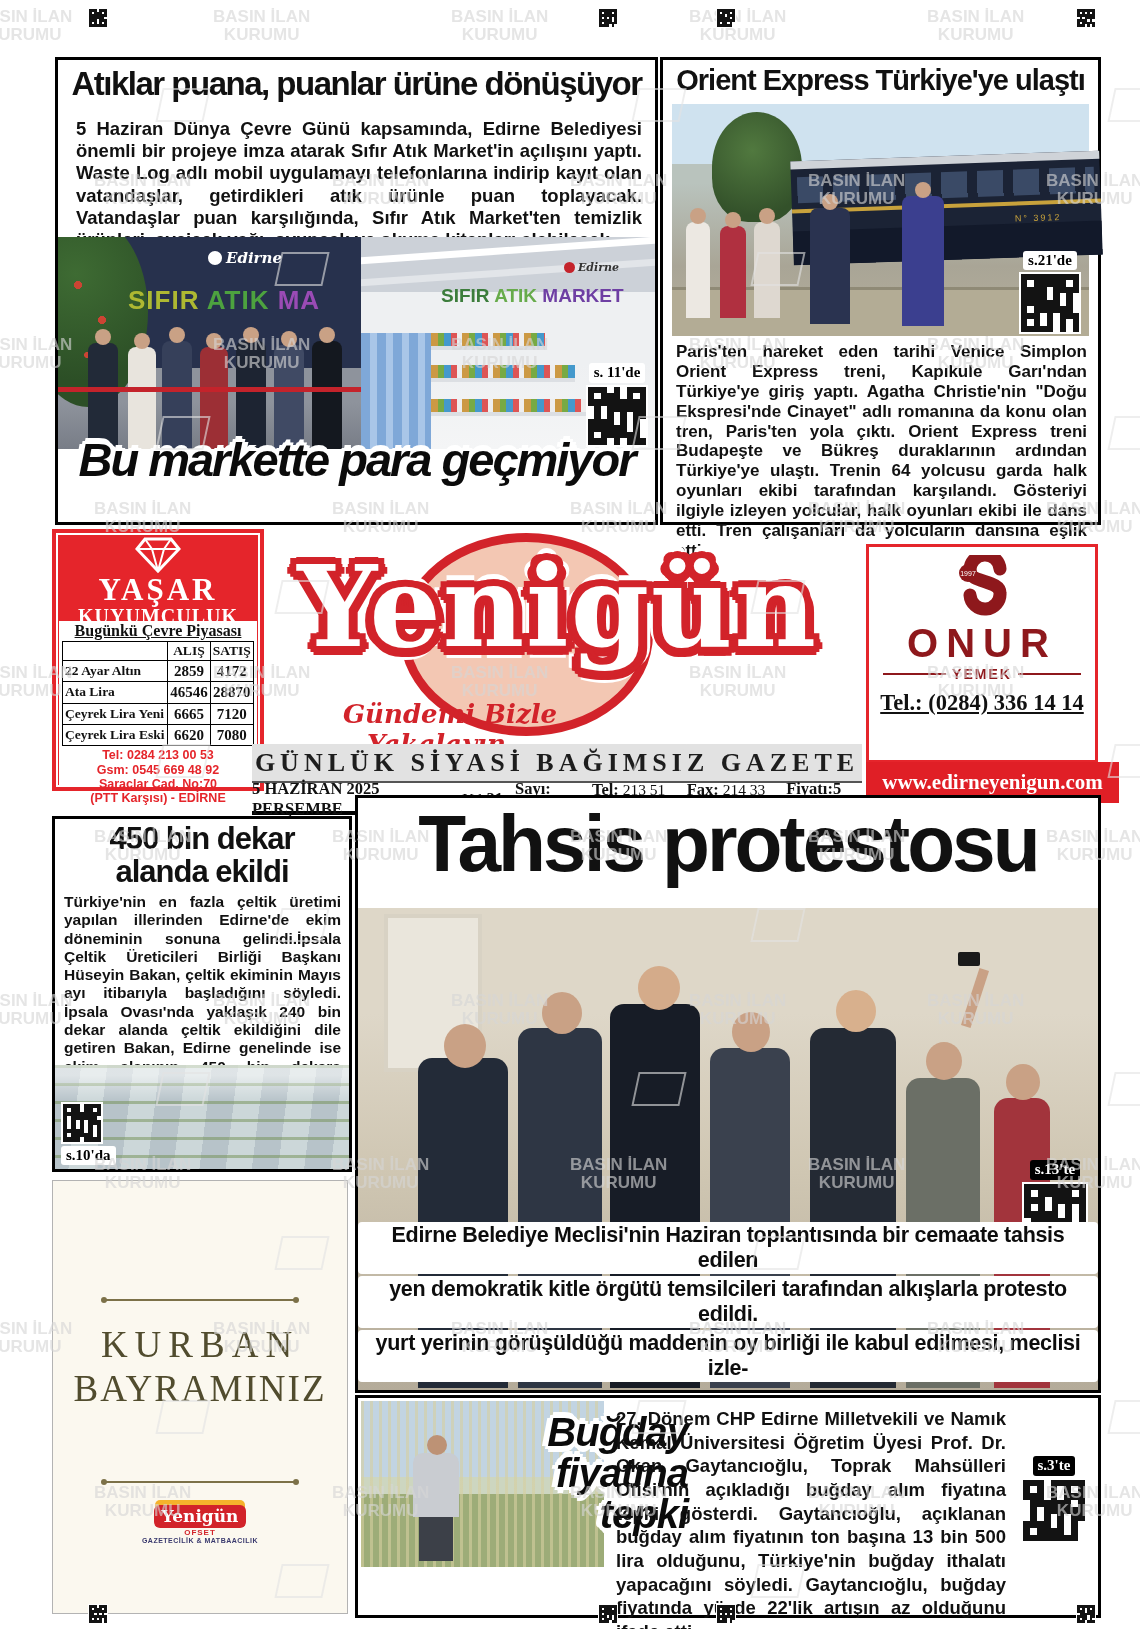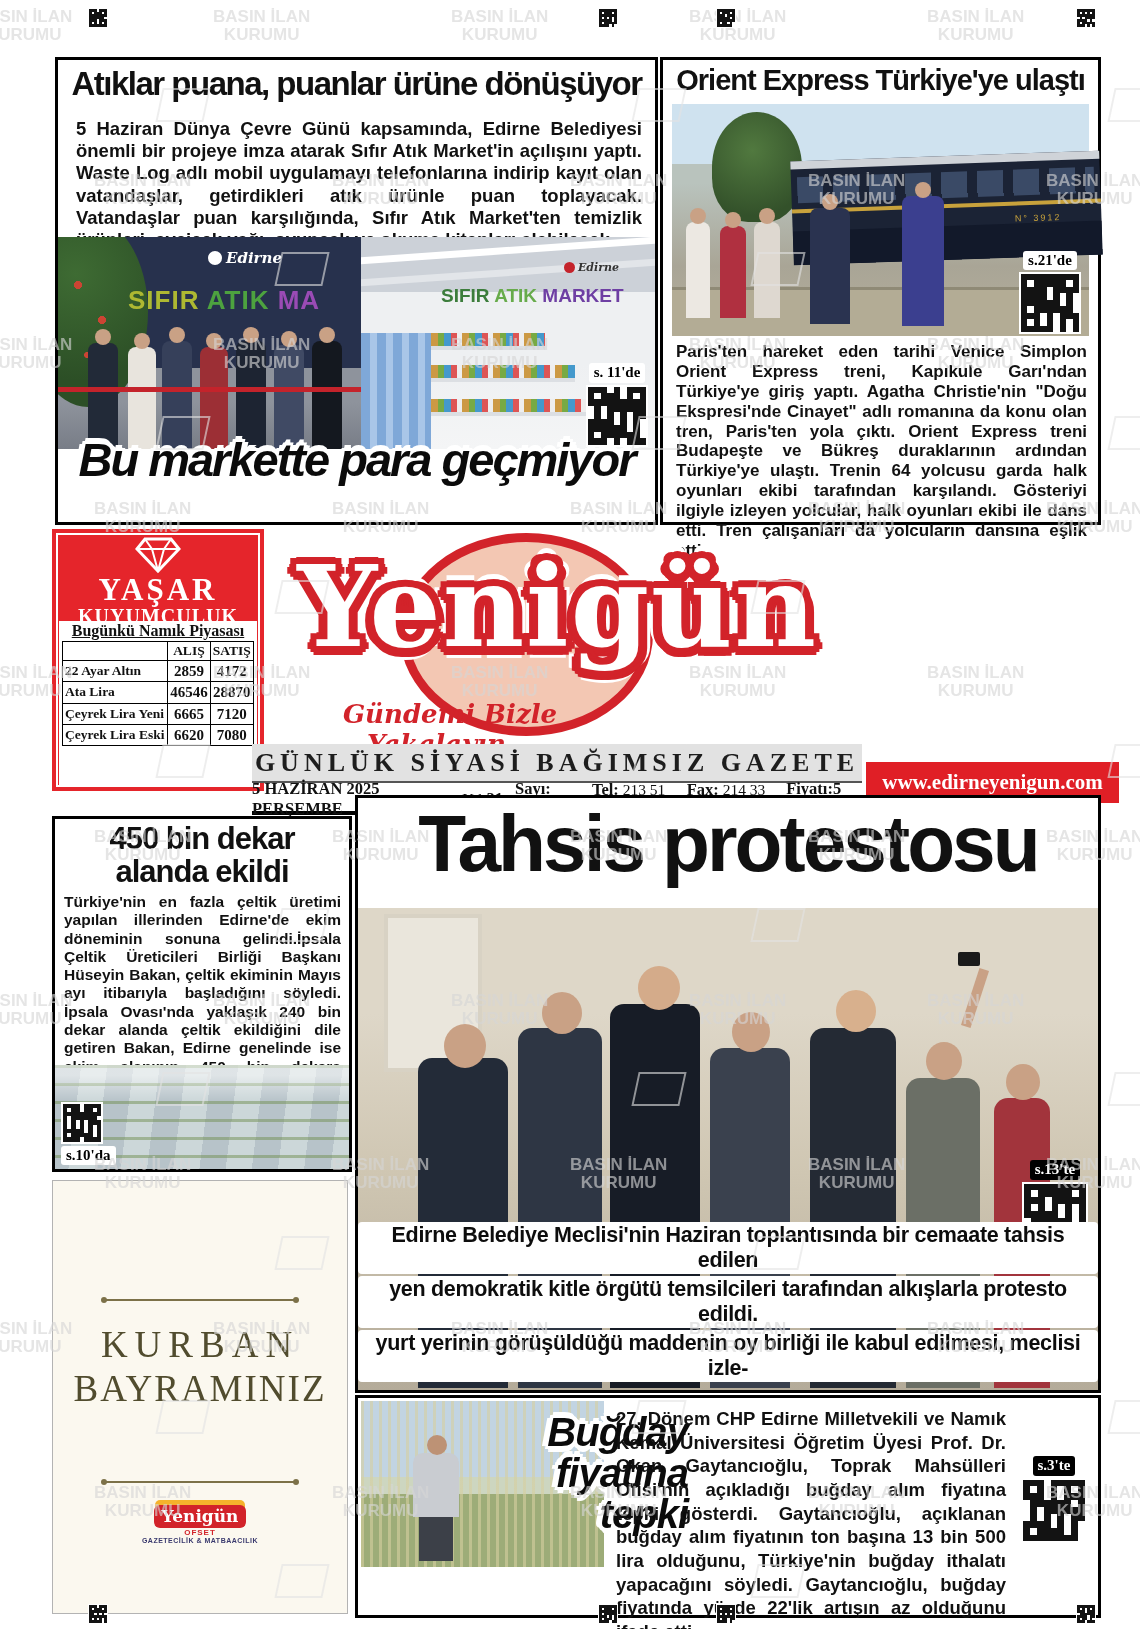--- a/index.html
+++ b/index.html
@@ -423,21 +423,21 @@
   </section>
 
   <div class="yasar">
     <svg class="dia" width="46" height="38" viewBox="0 0 46 38">
       <path d="M10 3 h26 l8 10 -21 22 -21 -22 z" fill="none" stroke="#fff" stroke-width="3"></path>
       <path d="M10 3 l7 10 h12 l7 -10 M2 13 h42 M17 13 l6 22 M29 13 l-6 22" stroke="#fff" stroke-width="2" fill="none"></path>
     </svg>
     <div class="t1">YAŞAR</div>
     <div class="t2">KUYUMCULUK</div>
     <div class="goldpanel">
-      <div class="goldtitle">Bugünkü Namık Piyasası</div>
+      <div class="goldtitle">Bugünkü Çevre Piyasası</div>
       <table class="gold">
         <thead>
           <tr>
               <th></th>
               <th>ALIŞ</th>
               <th>SATIŞ</th>
             </tr>
         </thead>
         <tbody>
             <tr>
@@ -455,36 +455,56 @@
               <td class="num">6665</td>
               <td class="num">7120</td>
             </tr>
             <tr>
               <td>Çeyrek Lira Eski</td>
               <td class="num">6620</td>
               <td class="num">7080</td>
             </tr>
           </tbody>
       </table>
+      <div class="contact">
+        <div>Tel: 0284 213 00 53</div>
+        <div>Gsm: 0545 669 48 92</div>
+        <div>Saraçlar Cad. No:70</div>
+        <div>(PTT Karşısı) - EDİRNE</div>
+      </div>
     </div>
   </div>
 
   <div class="sun"></div>
   <div class="logo nowrap">Yenigün</div>
   <div class="tagline">Gündemi Bizle Yakalayın...</div>
   <div class="strip">GÜNLÜK SİYASİ BAĞIMSIZ GAZETE</div>
   <div class="dateline">
     <span class="d">5 HAZİRAN 2025 PERŞEMBE</span>
     <span><span>Yıl:</span><b>21</b></span>
     <span><b>Sayı:</b> <b>6012</b></span>
     <span><b>Tel:</b> <span>213 51 82</span></span>
     <span><b>Fax:</b> <span>214 33 31</span></span>
     <span><b>Fiyatı:5 TL.</b></span>
   </div>
 
+  <div class="onur">
+    <svg class="onurmark" width="96" height="66" viewBox="0 0 96 66">
+      <path d="M66 14 a15 15 0 1 0 -30 2 c0 12 30 9 30 22 a15 15 0 1 1 -30 2" fill="none" stroke="#8e181c" stroke-width="13" stroke-linecap="round"></path>
+      <circle cx="34" cy="18" r="9" fill="#8e181c"></circle>
+      <text x="34" y="21" font-size="7" fill="#fff" text-anchor="middle" font-family="Liberation Sans, sans-serif">1997</text>
+    </svg>
+    <div class="name">ONUR</div>
+    <div class="yemekrow">
+      <span class="rule"></span>
+      <span class="yt">YEMEK</span>
+      <span class="rule"></span>
+    </div>
+    <div class="tel">Tel.: (0284) 336 14 14</div>
+  </div>
   <div class="sitebar">www.edirneyenigun.com</div>
 
   <section class="box a3">
     <h2 class="a3h">
       <span>450 bin dekar</span><br>
       <span>alanda ekildi</span>
     </h2>
     <p class="a3b jst">Türkiye'nin en fazla çeltik üretimi yapılan illerinden Edirne'de ekim döneminin sonuna gelindi.İpsala Çeltik Üreticileri Birliği Başkanı Hüseyin Bakan, çeltik ekiminin Mayıs ayı itibarıyla başladığını söyledi. İpsala Ovası'nda yaklaşık 240 bin dekar alanda çeltik ekildiğini dile getiren Bakan, Edirne genelinde ise ekim alanının 450 bin dekara ulaştığını ifade etti.</p>
     <div class="p4">
       <div class="pageref3">

